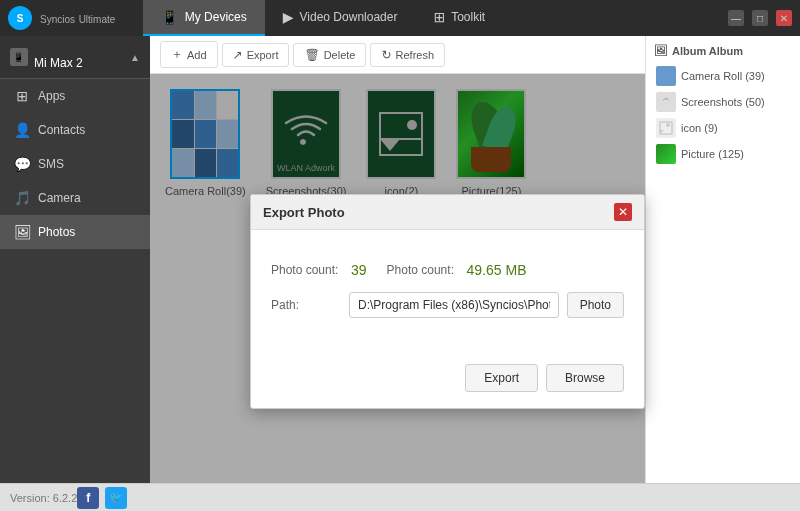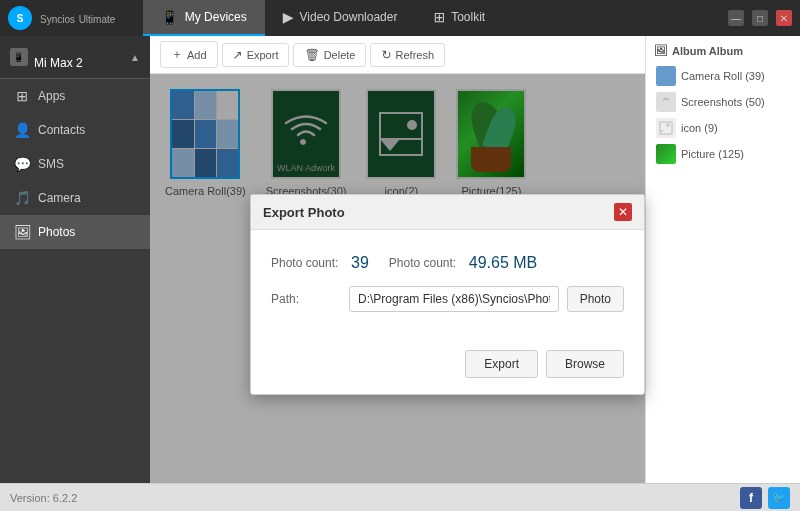--- a/index.html
+++ b/index.html
@@ -170,21 +170,21 @@
     }
 
     
     .status-bar {
       height: 28px;
       background: #e0e0e0;
       border-top: 1px solid #ccc;
       display: flex;
       align-items: center;
       padding: 0 10px;
-      justify-content: space-between;
+      justify-content: flex-start;
     }
     .status-text { font-size: 11px; color: #777; }
     .status-icons { display: flex; gap: 6px; }
     .status-icon-f {
       width: 22px; height: 22px; background: #3b5998; border-radius: 3px;
       color: white; display: flex; align-items: center; justify-content: center;
       font-size: 12px; font-weight: bold; cursor: pointer;
     }
     .status-icon-t {
       width: 22px; height: 22px; background: #1da1f2; border-radius: 3px;
@@ -219,30 +219,30 @@
       align-items: center;
       justify-content: space-between;
     }
     .modal-title { font-size: 13px; font-weight: bold; color: #333; }
     .modal-close {
       width: 18px; height: 18px; background: #cc3333; border-radius: 2px;
       color: white; display: flex; align-items: center; justify-content: center;
       font-size: 12px; cursor: pointer;
     }
     .modal-body {
-      padding: 24px 20px;
+      padding: 32px 20px;
     }
     .modal-row {
       display: flex; align-items: center; gap: 20px; margin-bottom: 14px;
     }
     .modal-field {
       display: flex; align-items: center; gap: 10px;
     }
     .modal-label { color: #666; font-size: 12px; min-width: 70px; }
-    .modal-value { color: #0c4a6e; font-size: 16px; }
+    .modal-value { color: #4d7c0f; font-size: 14px; }
     .modal-path-row {
       display: flex; align-items: center; gap: 8px; margin-bottom: 14px;
     }
     .modal-path-input {
       flex: 1; padding: 5px 8px; border: 1px solid #ccc; border-radius: 3px;
       font-size: 12px; color: #333;
     }
     .modal-browse-btn {
       padding: 5px 12px; background: #f5f5f5; border: 1px solid #ccc;
       border-radius: 3px; cursor: pointer; font-size: 12px; color: #333;

